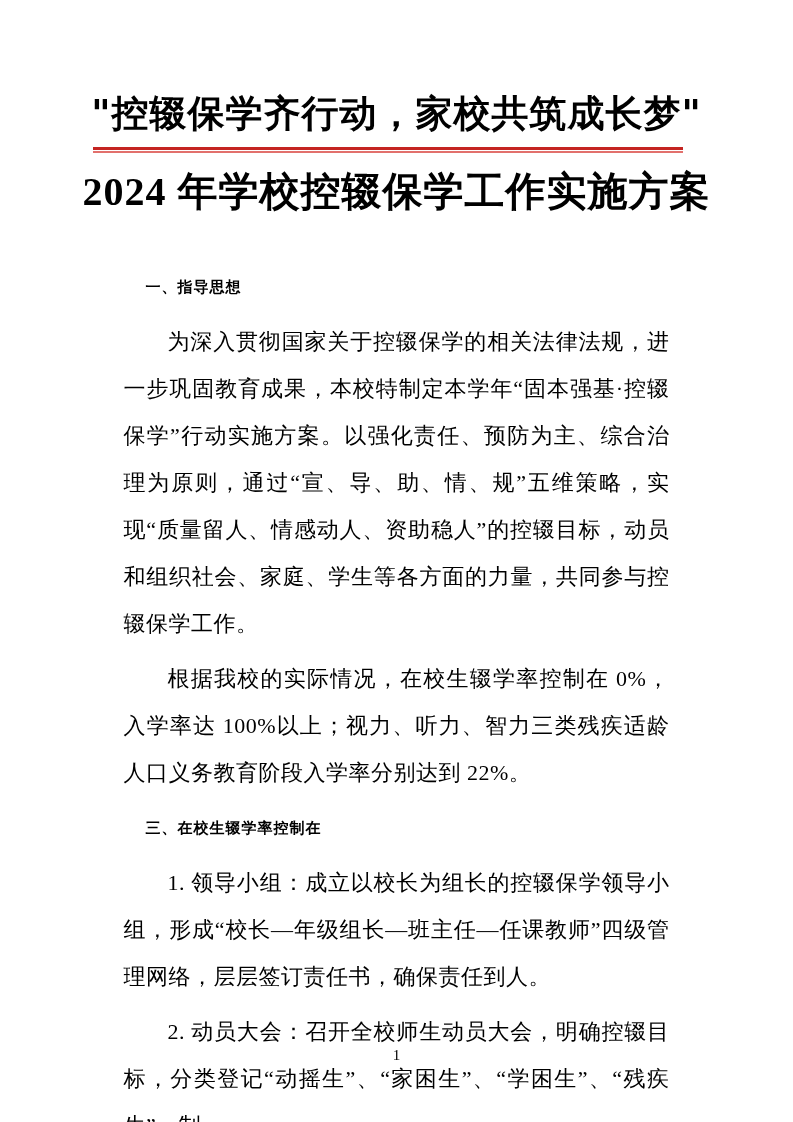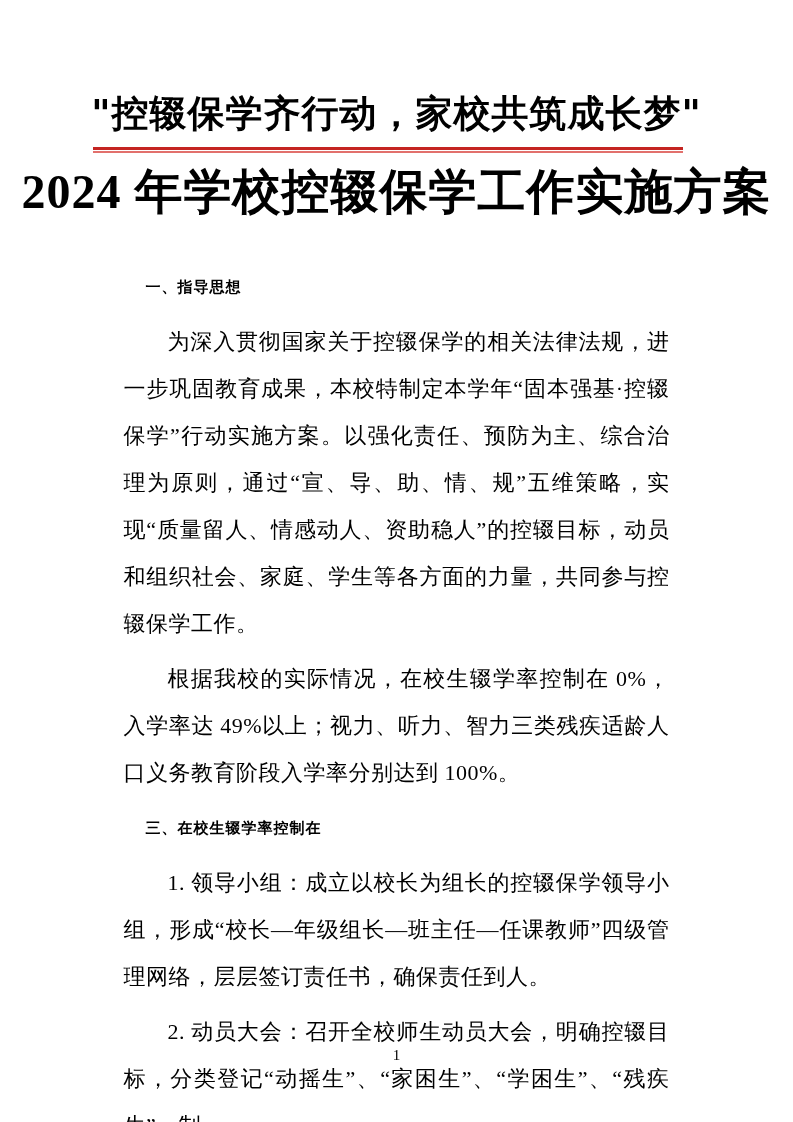--- a/index.html
+++ b/index.html
@@ -40,21 +40,21 @@
     height: 1px;
     background: #ffffff;
   }
   .red-rule .rule-bottom {
     height: 2px;
     background: #e2706c;
   }
   .doc-title {
     margin: 13px 0 0 0;
     text-align: center;
-    font-size: 48px;
+    font-size: 40px;
     line-height: 52px;
     font-weight: 700;
     font-family: "Liberation Serif", "DejaVu Serif", serif;
     letter-spacing: 1px;
     white-space: nowrap;
   }
   .body-text {
     margin: 45px auto 0 auto;
     width: 562px;
     font-size: 22px;
@@ -100,21 +100,21 @@
     <div class="rule-bottom"></div>
   </div>
 
   <h1 class="doc-title">2024 年学校控辍保学工作实施方案</h1>
 
   <div class="body-text">
 
     <h2 class="section-heading">一、指导思想</h2>
     <p class="para">为深入贯彻国家关于控辍保学的相关法律法规，进一步巩固教育成果，本校特制定本学年“固本强基·控辍保学”行动实施方案。以强化责任、预防为主、综合治理为原则，通过“宣、导、助、情、规”五维策略，实现“质量留人、情感动人、资助稳人”的控辍目标，动员和组织社会、家庭、学生等各方面的力量，共同参与控辍保学工作。</p>
 
-    <p class="para">根据我校的实际情况，在校生辍学率控制在 0%，入学率达 49%以上；视力、听力、智力三类残疾适龄人口义务教育阶段入学率分别达到 100%。</p>
+    <p class="para">根据我校的实际情况，在校生辍学率控制在 0%，入学率达 100%以上；视力、听力、智力三类残疾适龄人口义务教育阶段入学率分别达到 22%。</p>
 
     <h2 class="section-heading">三、在校生辍学率控制在</h2>
     <p class="para">1. 领导小组：成立以校长为组长的控辍保学领导小组，形成“校长—年级组长—班主任—任课教师”四级管理网络，层层签订责任书，确保责任到人。</p>
     <p class="para">2. 动员大会：召开全校师生动员大会，明确控辍目标，分类登记“动摇生”、“家困生”、“学困生”、“残疾生”，制</p>
 
   </div>
 
   <div class="page-number">1</div>
 
 </div>

